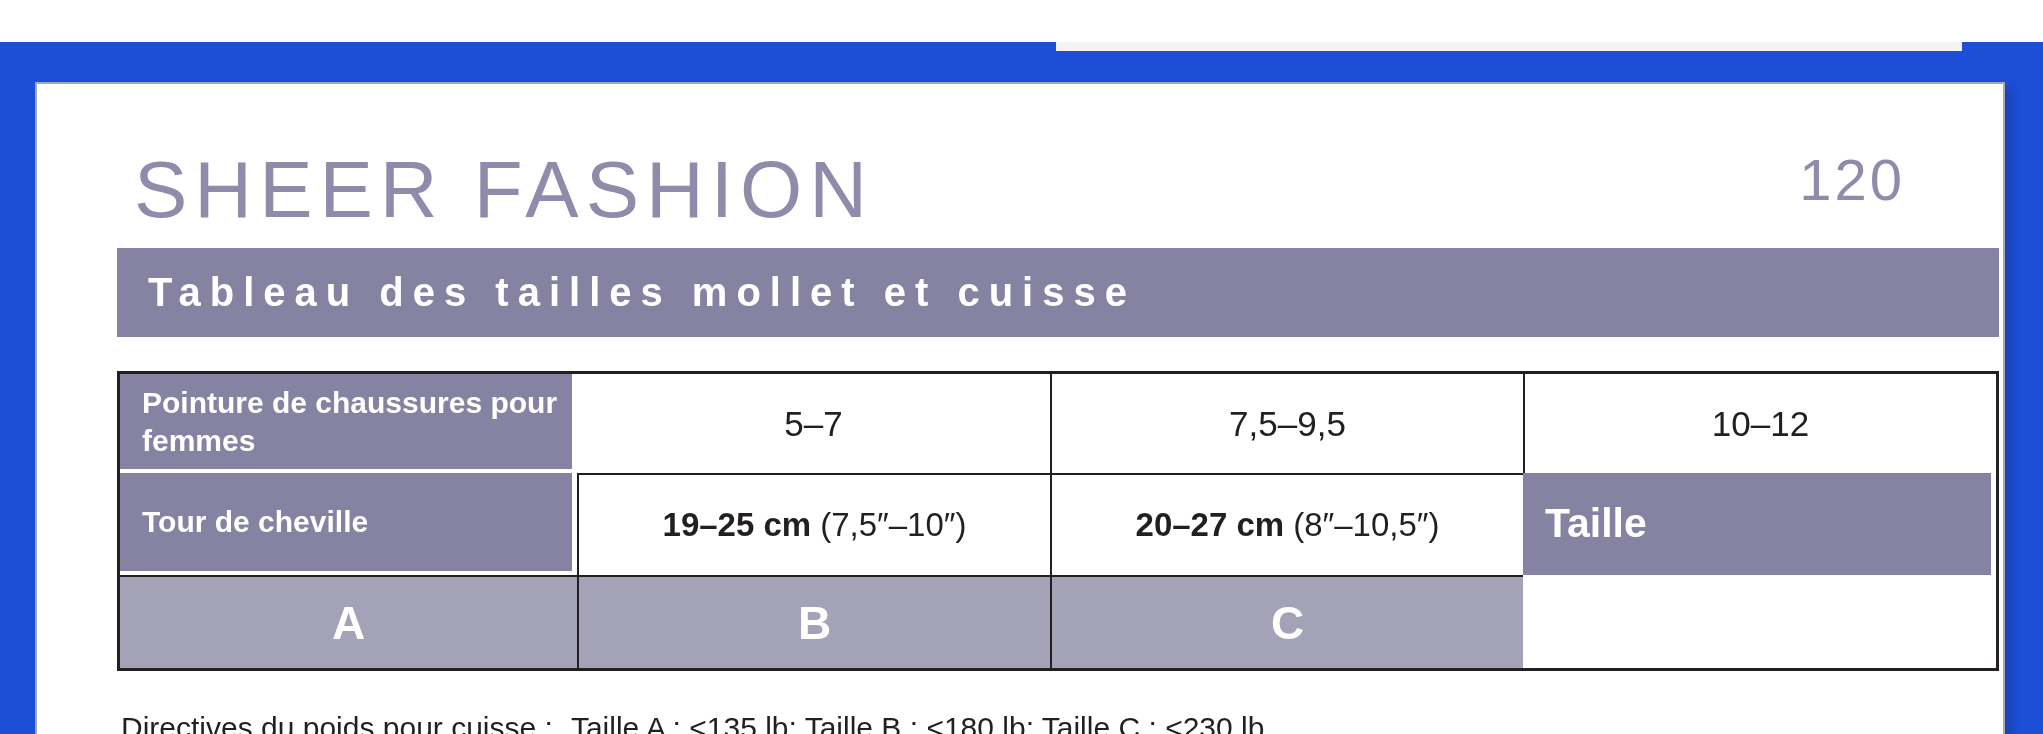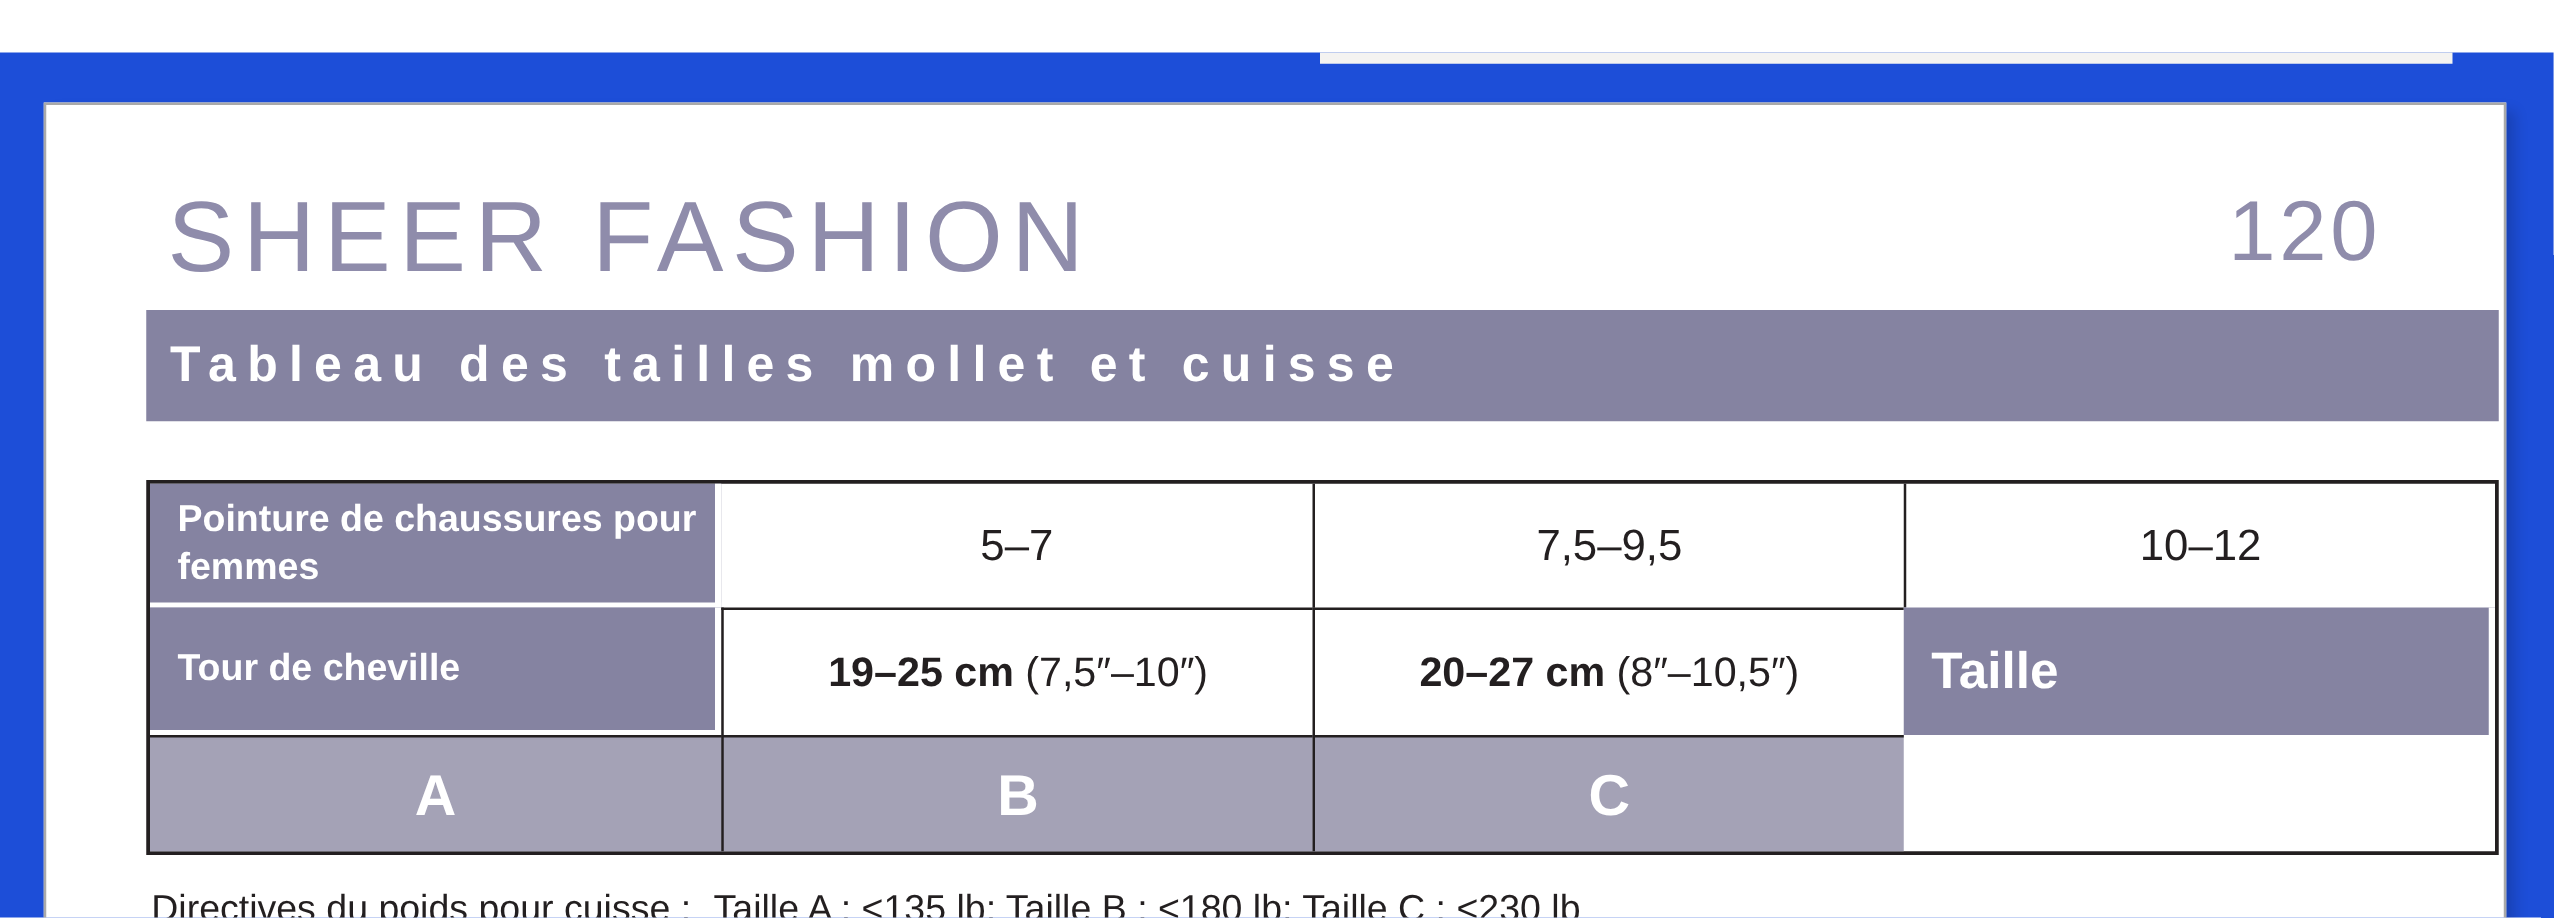--- a/index.html
+++ b/index.html
@@ -10,29 +10,29 @@
   .top-strip { position:absolute; left:1056px; top:0; width:906px; height:9px;
                background:#f4f3f1; }
 
   .card { position:absolute; left:35px; top:40px; width:1970px; height:656px;
           background:#ffffff; border:2px solid #a9a9a9;
           box-shadow:7px 7px 10px rgba(0,0,0,0.16); }
 
   .brand { position:absolute; left:97px; top:58px; font-size:80px; line-height:1.2;
            font-weight:100; letter-spacing:7px; color:#8f8cab; white-space:nowrap; }
 
-  .product-number { position:absolute; top:64px; right:98px; font-size:68px;
+  .product-number { position:absolute; top:64px; right:98px; font-size:58px;
                     line-height:1.1; font-weight:100; letter-spacing:3px; color:#8f8cab; }
 
   .banner { position:absolute; left:80px; top:164px; width:1882px; height:89px;
             background:#8583a1; display:flex; align-items:center; }
   .banner-text { color:#ffffff; font-weight:bold; font-size:40px;
-                 letter-spacing:9px; padding-left:19px; white-space:nowrap; }
+                 letter-spacing:9px; padding-left:31px; white-space:nowrap; }
 
-  .size-table { position:absolute; left:80px; top:300px; width:1882px; height:300px;
+  .size-table { position:absolute; left:80px; top:287px; width:1882px; height:300px;
                 display:grid; grid-template-columns:457px 1fr 1fr 1fr;
                 grid-template-rows:99px 102px 1fr;
                 border:3px solid #231f20; background:#ffffff; }
 
   .cell { display:flex; align-items:center; justify-content:center;
           color:#231f20; overflow:hidden; }
 
   .lbl { background:#8583a1; color:#ffffff; font-weight:bold; font-size:30px;
          justify-content:flex-start; padding-left:22px; line-height:1.25;
          border-right:5px solid #ffffff; }

